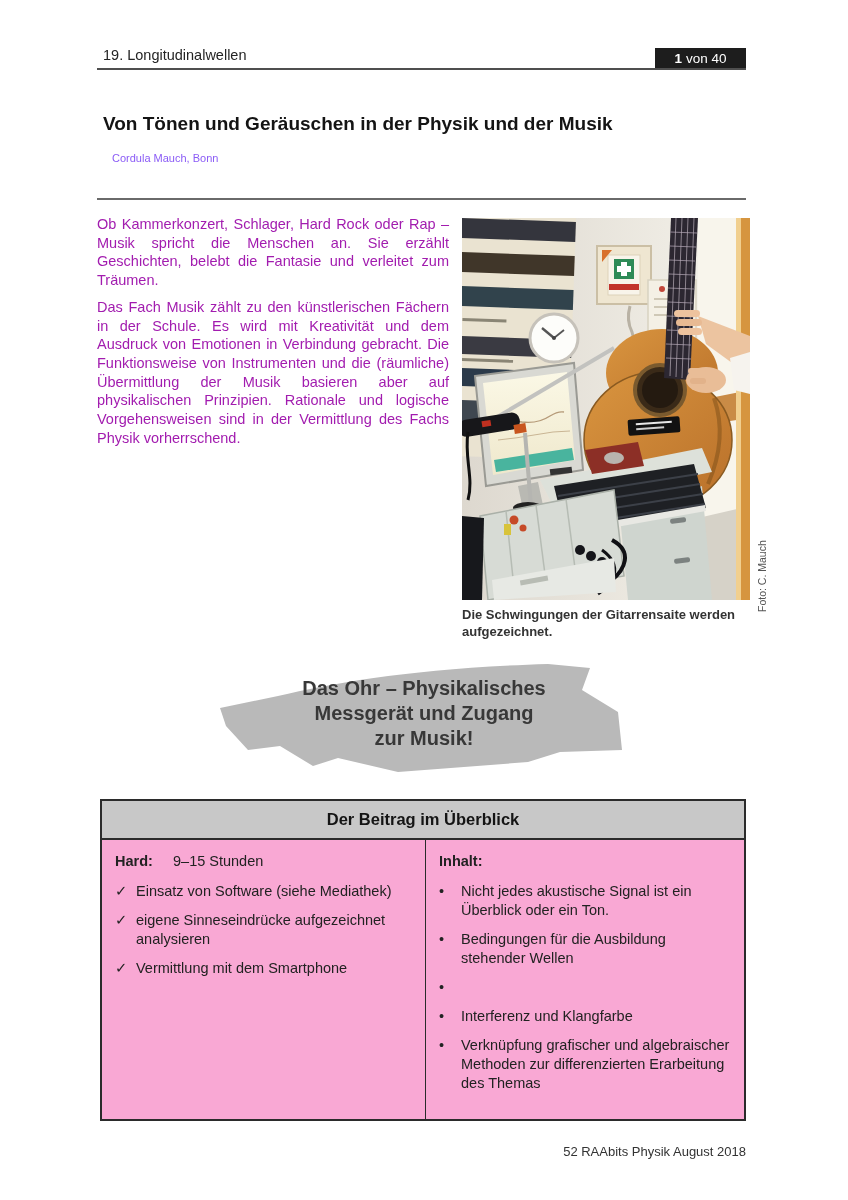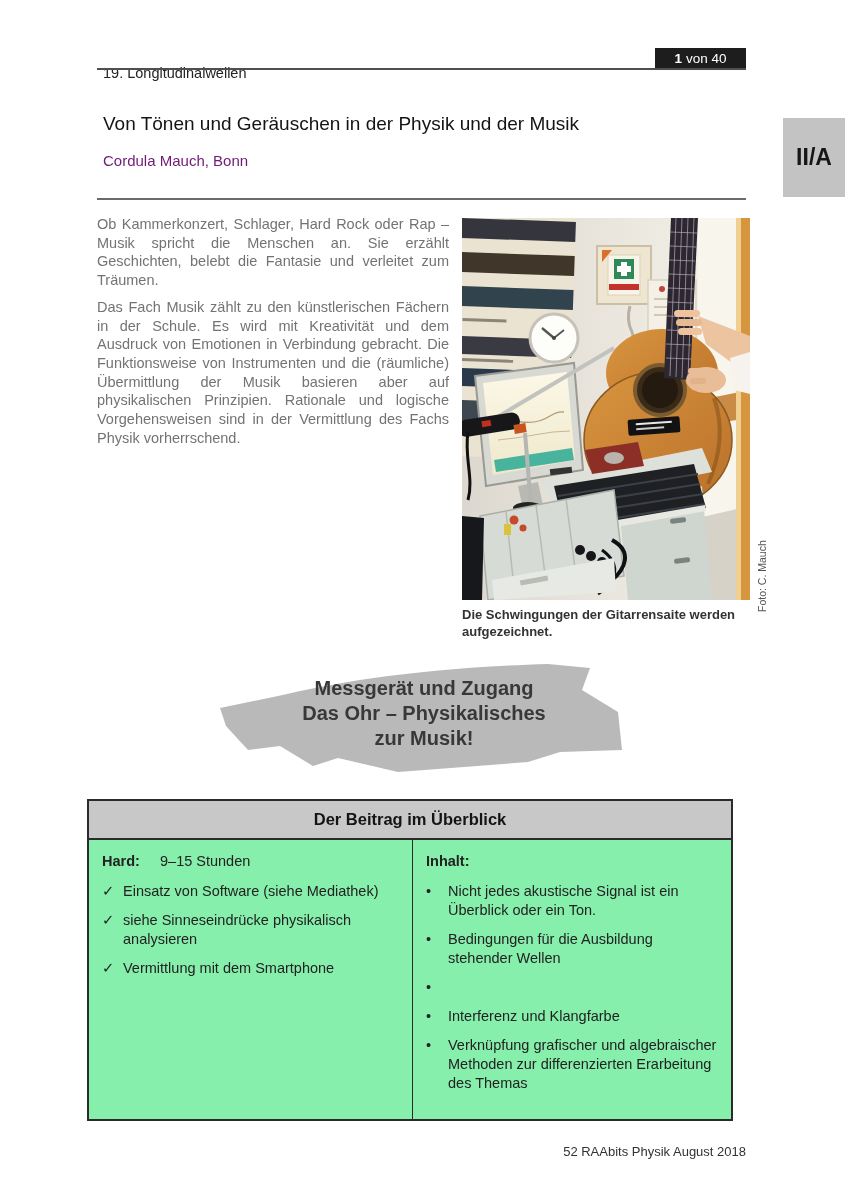--- a/index.html
+++ b/index.html
@@ -1,55 +1,55 @@
 <!DOCTYPE html>
 <html lang="de"><head>
 <meta charset="utf-8">
 <style>
   * { margin:0; padding:0; box-sizing:border-box; }
   html,body { background:#ffffff; }
   body { font-family:"Liberation Sans", sans-serif; color:#1c1c1c; }
   .page { position:relative; width:848px; height:1200px; background:#fff; overflow:hidden; }
 
   
-  .hdr-section { position:absolute; left:103px; top:65px; font-size:14.5px; color:#242424; }
+  .hdr-section { position:absolute; left:103px; top:47px; font-size:14.5px; color:#242424; }
   .hdr-badge { position:absolute; left:655px; top:48px; width:91px; height:21px;
     background:#1d1d1d; color:#fff; font-size:13.5px; display:flex; align-items:center; justify-content:center; gap:4px; }
   .hdr-badge .b { font-weight:bold; }
   .rule-top { position:absolute; left:97px; top:68px; width:649px; height:2px; background:#4f4f4f; }
 
   
   .side-tab { position:absolute; left:783px; top:118px; width:62px; height:79px; background:#c3c3c3;
     display:flex; align-items:center; justify-content:center; font-size:23px; font-weight:bold; color:#161616; }
 
   
-  .title { position:absolute; left:103px; top:113px; width:640px; font-size:19px; font-weight:normal; color:#141414; }
-  .author { position:absolute; left:103px; top:152px; font-size:15px; color:#701a75; }
+  .title { position:absolute; left:103px; top:113px; width:640px; font-size:19px; font-weight:bold; color:#141414; }
+  .author { position:absolute; left:112px; top:152px; font-size:11px; color:#8b5cf6; }
   .rule-mid { position:absolute; left:97px; top:198px; width:649px; height:2px; background:#6a6a6a; }
 
   
   .intro { position:absolute; left:97px; top:215px; width:352px; font-size:14.5px; line-height:18.7px;
-    text-align:justify; color:#737373; }
+    text-align:justify; color:#a21caf; }
   .intro p { margin-bottom:8px; }
 
   
   .photo { position:absolute; left:462px; top:218px; width:288px; height:382px; overflow:hidden; }
   .photo svg { display:block; }
   .caption { position:absolute; left:462px; top:606px; width:300px; font-size:13px; line-height:17px; color:#333;font-weight:bold; }
   .credit { position:absolute; left:756px; top:612px; transform:rotate(-90deg); transform-origin:0 0;
     font-size:10.5px; color:#555; white-space:nowrap; }
 
   
   .banner { position:absolute; left:218px; top:660px; width:412px; height:118px; }
   .banner svg { position:absolute; left:0; top:0; }
   .banner-text { position:absolute; left:0; top:16px; width:100%; text-align:center;
     font-size:20px; font-weight:bold; line-height:25px; color:#383838; }
 
   
-  .overview { position:absolute; left:87px; top:799px; width:646px; border:2px solid #2b2b2b; background:#86efac; }
+  .overview { position:absolute; left:100px; top:799px; width:646px; border:2px solid #2b2b2b; background:#f9a8d4; }
   .ov-title { height:39px; background:#c8c8c8; border-bottom:2px solid #2b2b2b;
     display:flex; align-items:center; justify-content:center; font-size:16.5px; font-weight:bold; color:#141414; }
   .ov-body { display:flex; }
   .ov-col { padding:12px 13px 16px 13px; font-size:14.5px; line-height:19px; color:#222; }
   .ov-col.left { width:324px; border-right:1.5px solid #2b2b2b; }
   .ov-col.right { width:318px; }
   .kv { display:flex; margin-bottom:11px; }
   .kv .k { font-weight:bold; width:58px; flex:0 0 58px; }
   .plus-label, .inhalt-label { font-weight:bold; margin-bottom:11px; }
   .li { display:flex; margin-bottom:10px; }
@@ -64,21 +64,20 @@
 
 <div class="page">
 
   <div class="hdr-section">19. Longitudinalwellen</div>
   <div class="hdr-badge">
     <span class="b">1</span>
     <span>von 40</span>
   </div>
   <div class="rule-top"></div>
 
-  <div class="side-tab">II/A</div>
 
   <div class="title">Von Tönen und Geräuschen in der Physik und der Musik</div>
   <div class="author">Cordula Mauch, Bonn</div>
   <div class="rule-mid"></div>
 
   <div class="intro">
     <p>Ob Kammerkonzert, Schlager, Hard Rock oder Rap – Musik spricht die Menschen an. Sie erzählt Geschichten, belebt die Fantasie und verleitet zum Träumen.</p>
     <p>Das Fach Musik zählt zu den künstlerischen Fächern in der Schule. Es wird mit Kreativität und dem Ausdruck von Emotionen in Verbindung gebracht. Die Funktionsweise von Instrumenten und die (räumliche) Übermittlung der Musik basieren aber auf physikalischen Prinzipien. Rationale und logische Vorgehensweisen sind in der Vermittlung des Fachs Physik vorherrschend.</p>
   </div>
 
@@ -253,41 +252,41 @@
   </div>
 
   <div class="caption">Die Schwingungen der Gitarrensaite werden aufgezeichnet.</div>
   <div class="credit">Foto: C. Mauch</div>
 
   <div class="banner">
     <svg width="412" height="118" viewBox="0 0 412 118">
       <path d="M2,48 L60,36 C120,22 200,8 330,4 L372,8 L364,30 L400,52 L404,90 L342,92 L310,102 L180,112 L120,98 L95,106 L62,86 L30,90 L8,66 Z" fill="#b9b9b9"></path>
     </svg>
     <div class="banner-text">
+      <div>Das Ohr – Physikalisches</div>
       <div>Messgerät und Zugang</div>
-      <div>Das Ohr – Physikalisches</div>
       <div>zur Musik!</div>
     </div>
   </div>
 
   <div class="overview">
     <div class="ov-title">Der Beitrag im Überblick</div>
     <div class="ov-body">
       <div class="ov-col left">
         <div class="kv">
           <span class="k">Hard:</span>
           <span>9–15 Stunden</span>
         </div>
         <div class="li">
           <span class="mark">✓</span>
           <span>Einsatz von Software (siehe Mediathek)</span>
         </div>
         <div class="li">
           <span class="mark">✓</span>
-          <span>siehe Sinneseindrücke physikalisch analysieren</span>
+          <span>eigene Sinneseindrücke aufgezeichnet analysieren</span>
         </div>
         <div class="li">
           <span class="mark">✓</span>
           <span>Vermittlung mit dem Smartphone</span>
         </div>
       </div>
       <div class="ov-col right">
         <div class="inhalt-label">Inhalt:</div>
         <div class="li bullet">
           <span class="mark">•</span>

